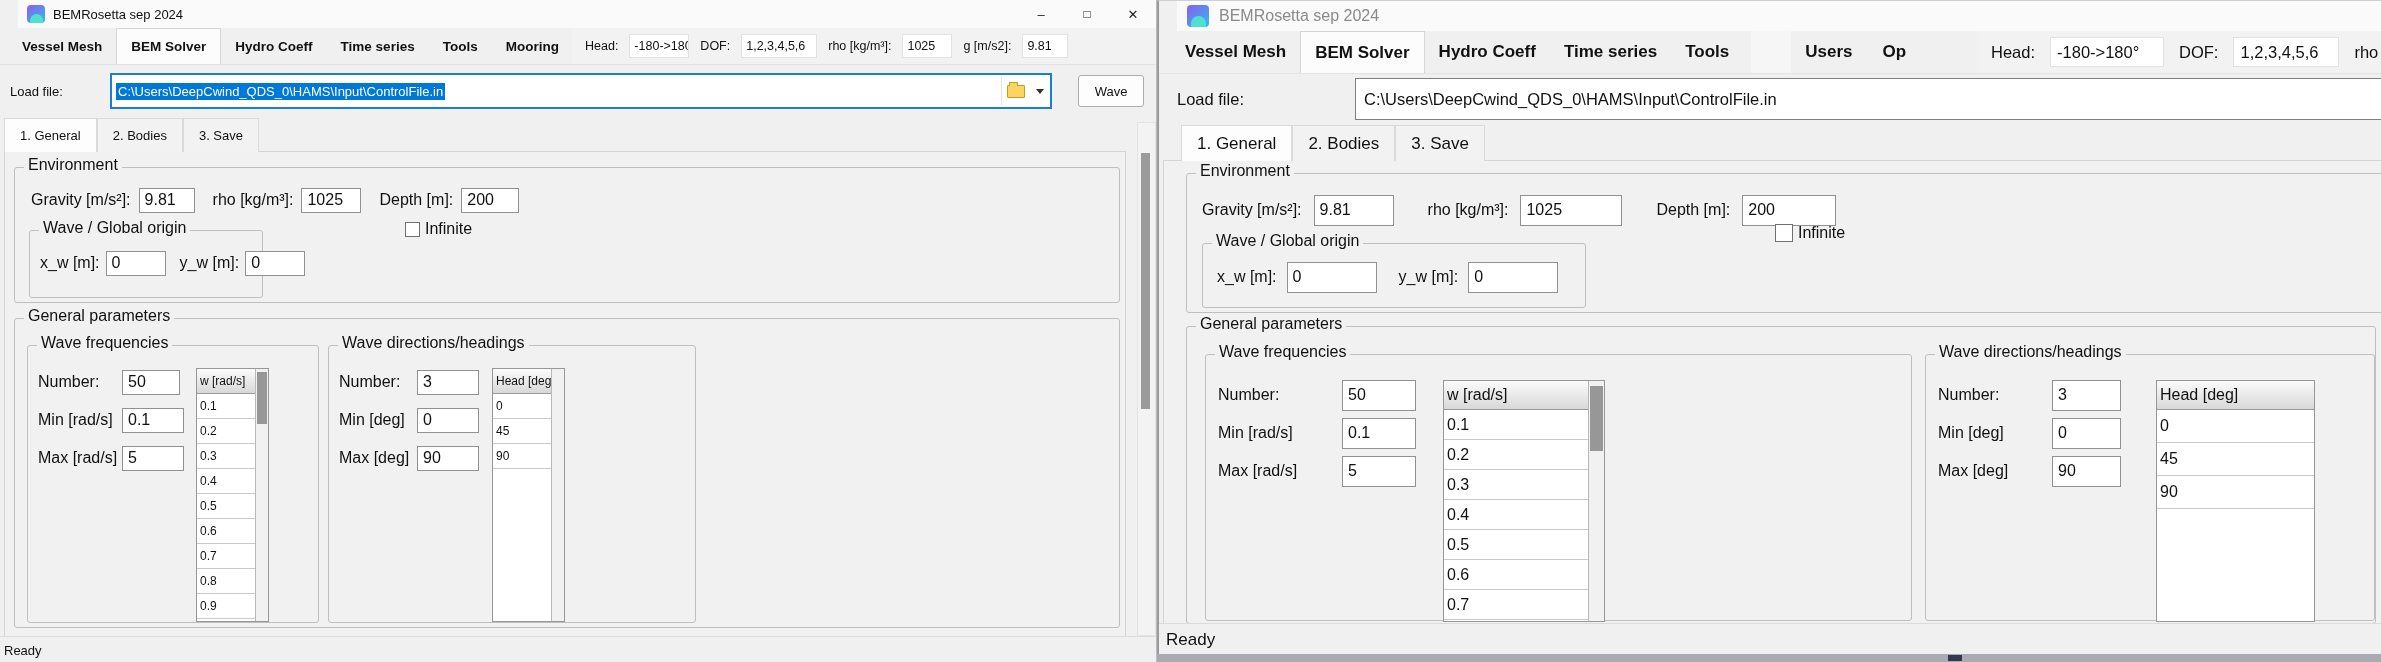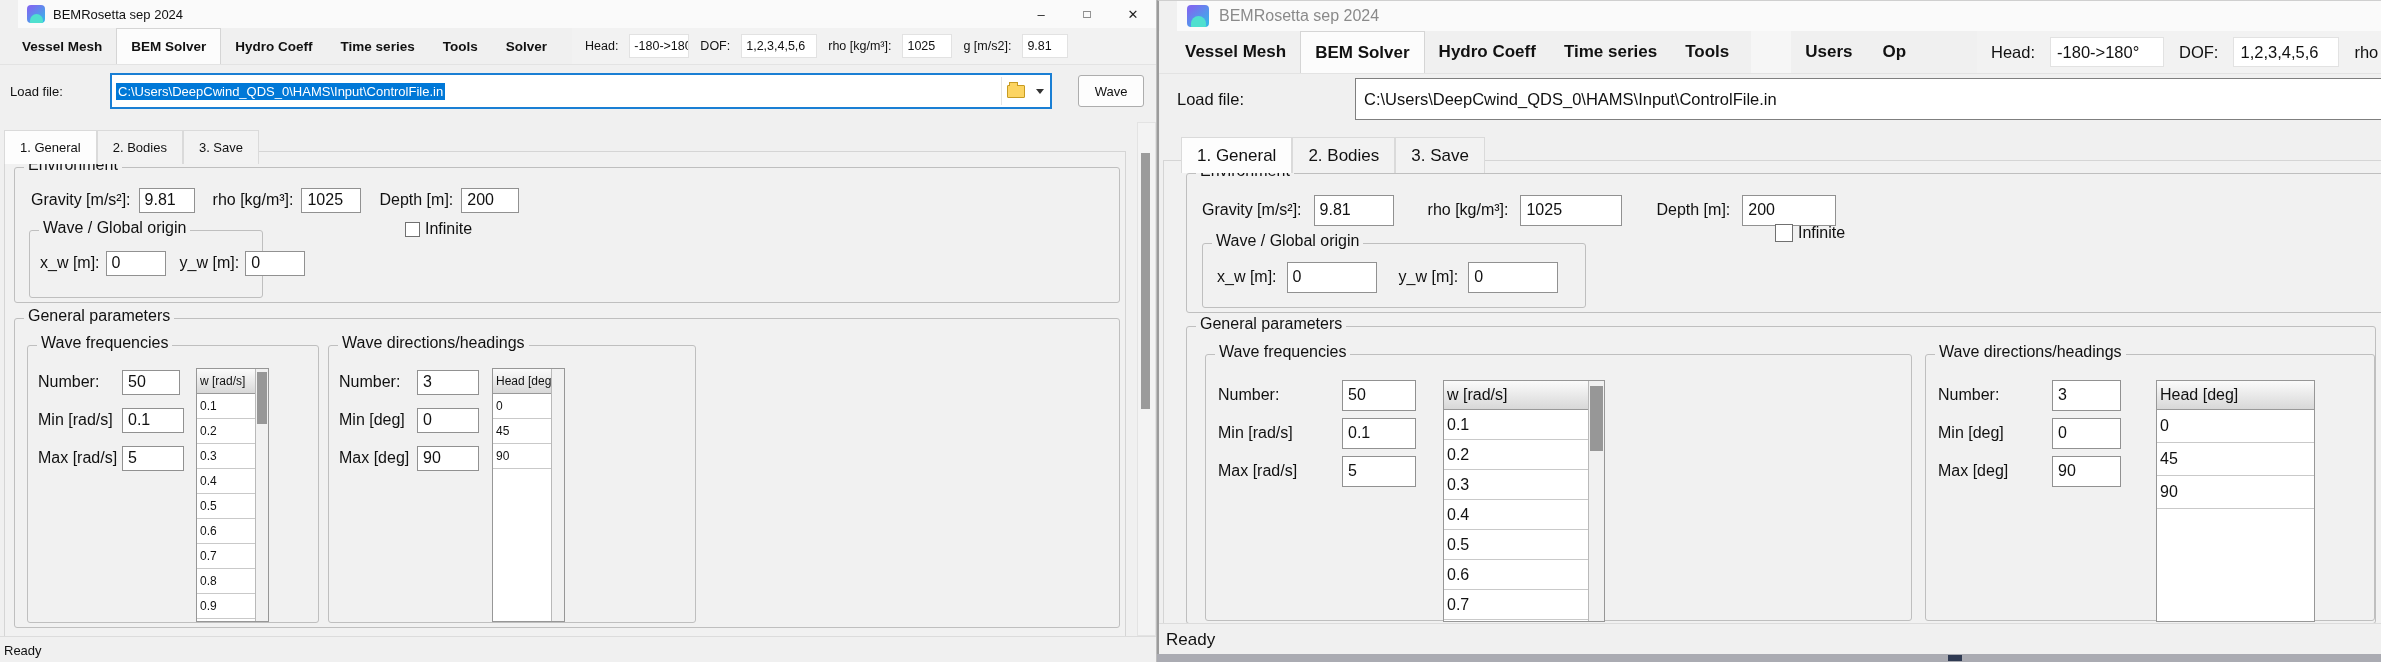--- a/index.html
+++ b/index.html
@@ -54,21 +54,21 @@
   #rw .loadinput{flex:1;height:40px;border:1px solid #7f7f7f;padding-left:8px;white-space:nowrap;}
   .seltext{background:#0078d7;color:#fff;padding:1px 2px;margin-left:4px;white-space:nowrap;font-size:13px;}
   .folderbtn{margin-left:auto;width:28px;height:28px;display:flex;align-items:center;justify-content:center;border-left:1px solid #e4e4e4;flex:none;}
   .folder{width:16px;height:11px;background:#fcd462;border:1px solid #c79b22;border-radius:1px;position:relative;}
   .folder::before{content:"";position:absolute;top:-4px;left:1px;width:7px;height:3px;background:#fcd462;border:1px solid #c79b22;border-bottom:none;}
   .dropzone{width:20px;height:28px;display:flex;align-items:center;justify-content:center;flex:none;}
   .caret{width:0;height:0;border-left:4px solid transparent;border-right:4px solid transparent;border-top:5px solid #333;}
   #lw .loadbtn{margin-left:26px;width:64px;height:30px;background:#fdfdfd;border:1px solid #adadad;border-radius:3px;display:flex;align-items:center;justify-content:center;flex:none;}
 
   
-  .ptabs{position:absolute;display:flex;z-index:3;margin-top:12px;}
+  .ptabs{position:absolute;display:flex;z-index:3;}
   #lw .ptabs{left:4px;top:118px;height:34px;font-size:13px;}
   #rw .ptabs{left:22px;top:124px;height:36px;font-size:17px;}
   .ptab{display:flex;align-items:center;padding:0 15px;background:#f2f2f2;border:1px solid #dadada;border-bottom:none;white-space:nowrap;}
   .ptab.sel{background:#fdfdfd;}
   .panel{position:absolute;background:#f1f1f1;border:1px solid #d5d5d5;}
   #lw .panel{left:4px;top:151px;width:1120px;height:485px;}
   #rw .panel{left:4px;top:159px;width:1220px;height:463px;}
 
   
   .grp{position:absolute;border:1px solid #bfbfbf;border-radius:3px;}
@@ -168,21 +168,21 @@
         <span class="wbtn">✕</span>
       </span>
     </div>
 
     <div class="mtabs">
       <span class="mtab">Vessel Mesh</span>
       <span class="mtab sel">BEM Solver</span>
       <span class="mtab">Hydro Coeff</span>
       <span class="mtab">Time series</span>
       <span class="mtab">Tools</span>
-      <span class="mtab">Solver</span>
+      <span class="mtab">Mooring</span>
     </div>
 
     <div class="hdr">
       <span class="lbl">Head:</span>
       <span class="hbx head">-180-&gt;180°</span>
       <span class="lbl">DOF:</span>
       <span class="hbx dof">1,2,3,4,5,6</span>
       <span class="lbl">rho [kg/m³]:</span>
       <span class="hbx rho">1025</span>
       <span class="lbl">g [m/s2]:</span>

